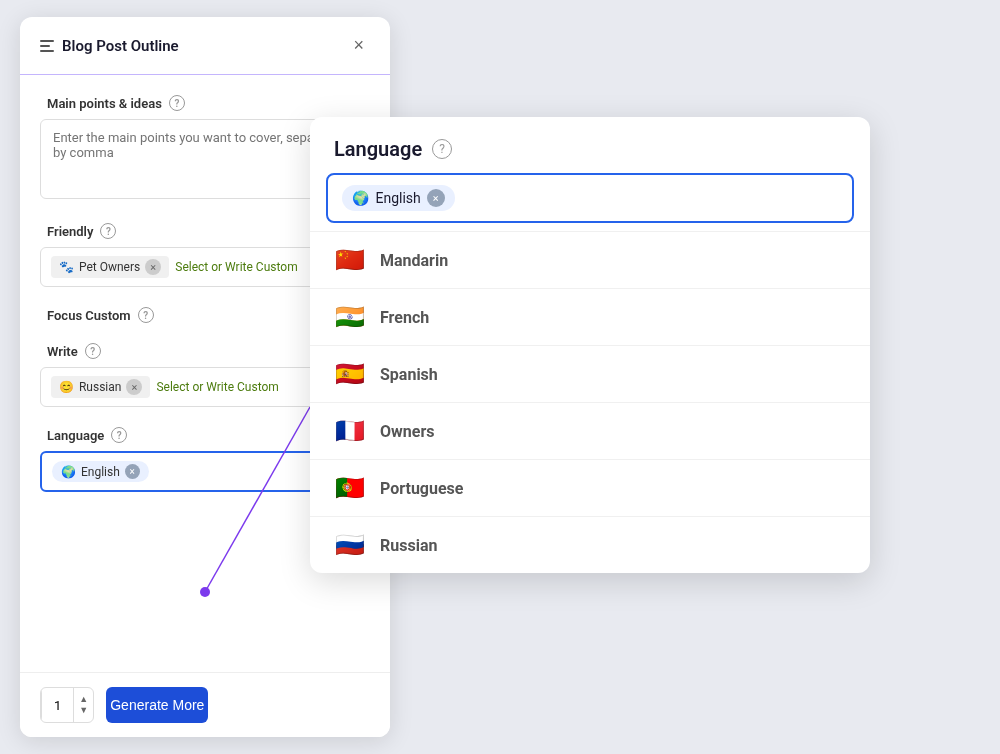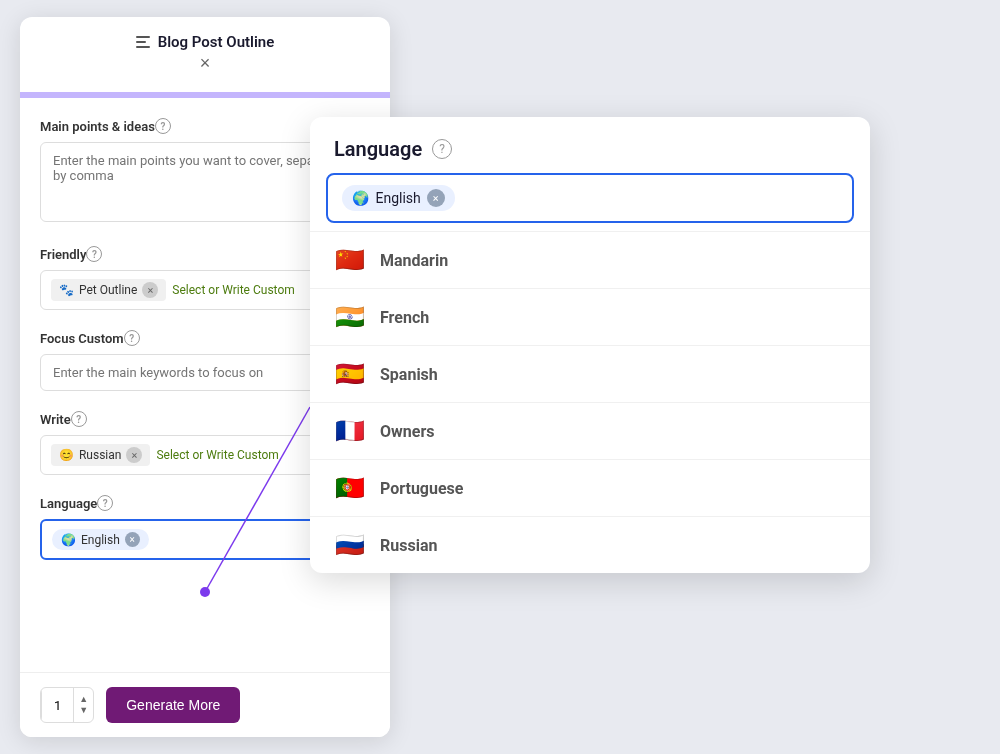--- a/index.html
+++ b/index.html
@@ -30,22 +30,21 @@
       border-radius: 12px;
       box-shadow: 0 4px 24px rgba(0,0,0,0.12);
       overflow: hidden;
     }
 
     .panel-header {
       display: flex;
       align-items: center;
       justify-content: space-between;
       padding: 16px 20px;
-      border-bottom: 6px solid #c4b5fd;
-      flex-direction: column;
+      border-bottom: 1px solid #c4b5fd;
     }
 
     .panel-title-row {
       display: flex;
       align-items: center;
       gap: 8px;
     }
 
     .panel-title {
       font-size: 15px;
@@ -69,21 +68,22 @@
       height: calc(100% - 56px);
     }
 
     .section-label {
       font-size: 13px;
       font-weight: 600;
       color: #333;
       margin-bottom: 8px;
       display: flex;
       align-items: center;
-      gap: 0;
+      gap: 7px;
+      margin-left: 7px;
     }
 
     .help-icon {
       display: inline-flex;
       align-items: center;
       justify-content: center;
       width: 16px;
       height: 16px;
       border-radius: 50%;
       border: 1.5px solid #999;
@@ -310,25 +310,25 @@
       background: none;
       border: none;
       cursor: pointer;
       font-size: 9px;
       padding: 1px 5px;
       color: #666;
       line-height: 1;
     }
 
     .generate-btn {
-      background: #701a75;
+      background: #1d4ed8;
       color: #fff;
       border: none;
       border-radius: 6px;
-      padding: 10px 20px;
+      padding: 10px 4px;
       font-size: 14px;
       font-weight: 500;
       cursor: pointer;
     }
 
     
     .lang-field-tag {
       display: inline-flex;
       align-items: center;
       gap: 5px;
@@ -393,33 +393,32 @@
       </div>
 
       <div class="section-block">
         <div class="section-label">
           <span>Friendly</span>
           <span class="help-icon">?</span>
         </div>
         <div class="tag-input-area">
           <span class="tag">
             <span>🐾</span>
-            <span>Pet Outline</span>
+            <span>Pet Owners</span>
             <span class="tag-x">×</span>
           </span>
           <span class="custom-text">Select or Write Custom</span>
         </div>
       </div>
 
       <div class="section-block">
         <div class="section-label">
           <span>Focus Custom</span>
           <span class="help-icon">?</span>
         </div>
-        <input type="text" class="text-input" placeholder="Enter the main keywords to focus on" style="">
       </div>
 
       <div class="section-block">
         <div class="section-label">
           <span>Write</span>
           <span class="help-icon">?</span>
         </div>
         <div class="tag-input-area">
           <span class="tag">
             <span>😊</span>

